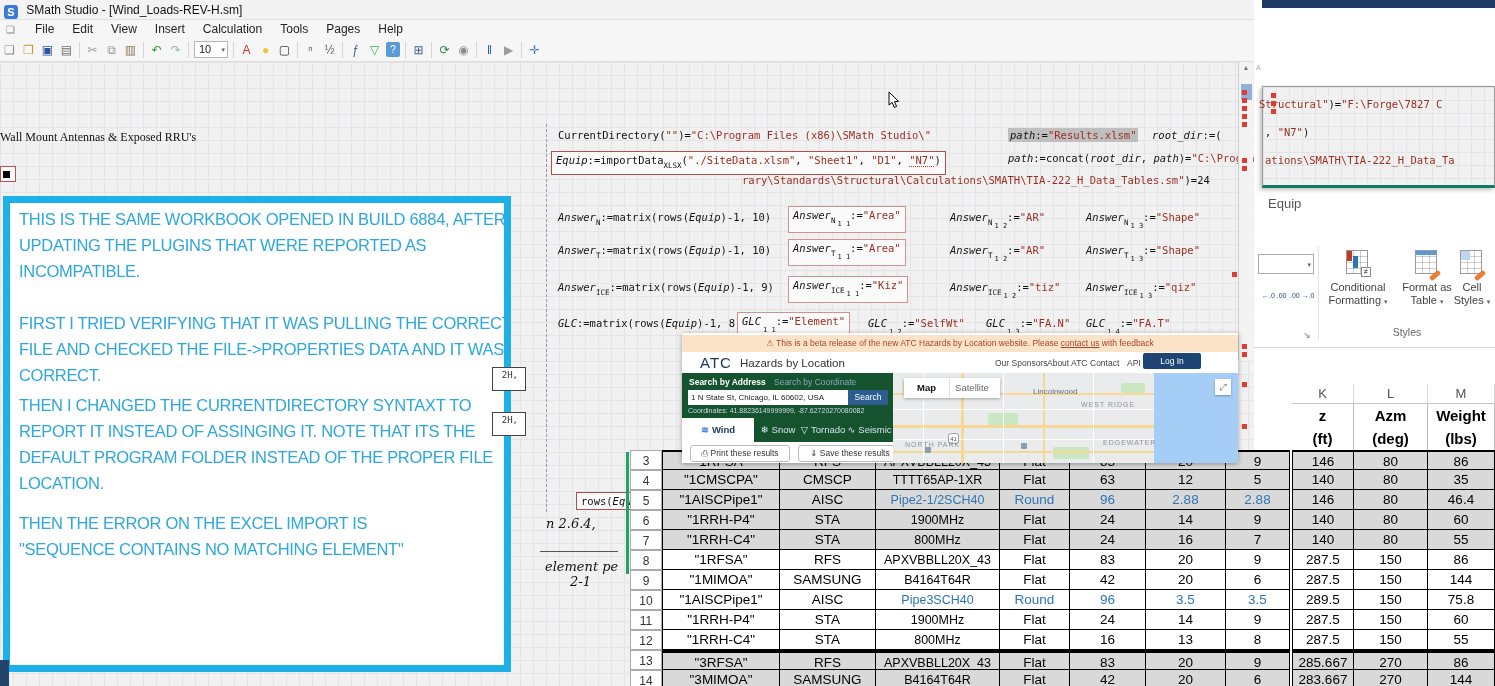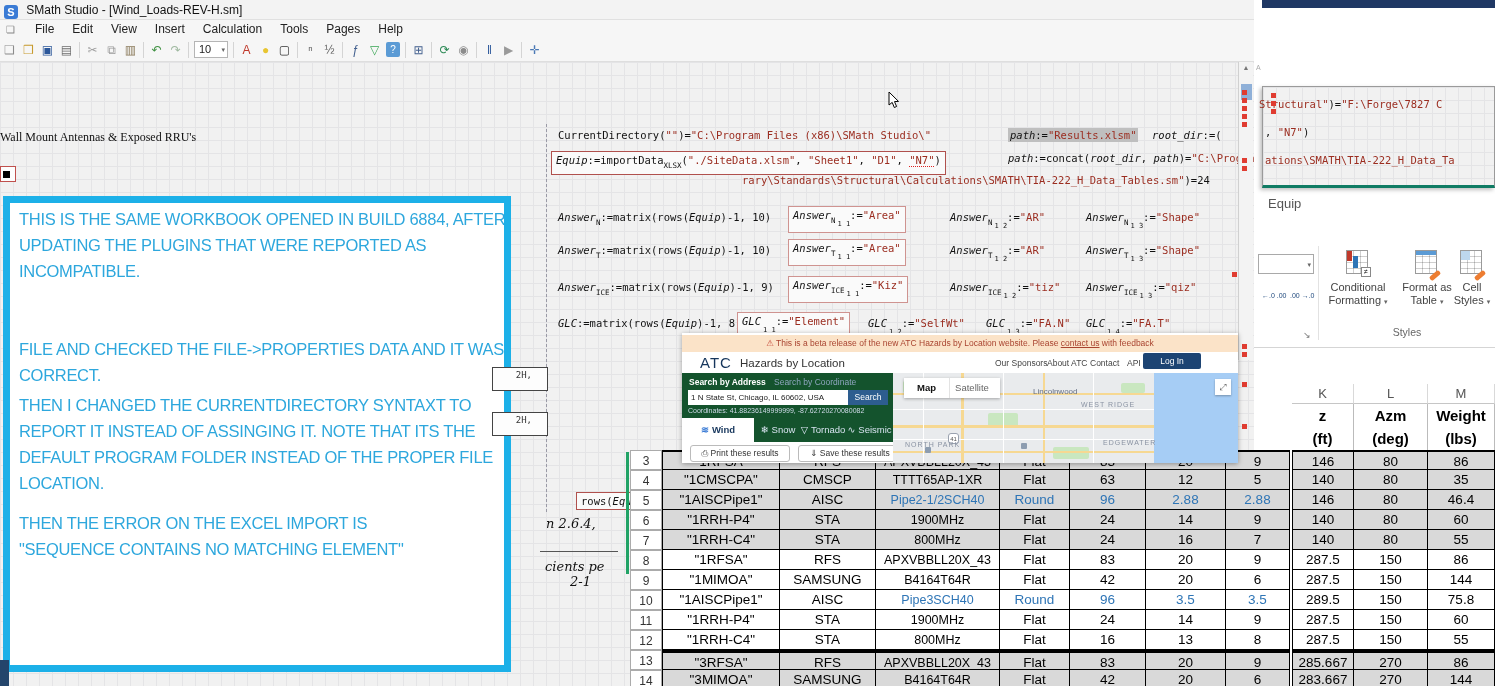--- a/index.html
+++ b/index.html
@@ -50,23 +50,23 @@
   .wallhead { position:absolute; left:0; top:68px; font-family:Liberation Serif, serif;
               font-size:12px; color:#111; white-space:nowrap; }
   .minired { position:absolute; left:0; top:104px; width:16px; height:16px; border:1px solid #c0504d; background:#fdfdfd; }
   .minired b { position:absolute; left:2px; top:4px; width:7px; height:7px; background:#000; }
 
   .annbox { position:absolute; left:3px; top:134px; width:508px; height:476px;
             border:7px solid #1cb0e8; background:#fff; z-index:6; }
   .annline { position:absolute; left:9px; white-space:nowrap; font-size:16.5px; letter-spacing:-0.3px;
              color:#2da7dd; }
 
-  .hbox { position:absolute; width:56px; height:24px; border:1px solid #444; background:#fdfdfd;
+  .hbox { position:absolute; width:34px; height:24px; border:1px solid #444; background:#fdfdfd;
           font-family:"DejaVu Sans Mono",monospace; font-size:9px; color:#333; text-align:right;
-          padding:2px 15px 0 0; z-index:7; }
+          padding:2px 7px 0 0; z-index:7; }
   .dashline { position:absolute; left:546px; top:62px; height:388px; border-left:1px dashed #9a9aa6; }
   .hrfrag { position:absolute; left:540px; top:489px; width:78px; height:1px; background:#555; }
 
   .tooltip { position:absolute; left:552px; top:112px; width:186px; background:#ffffe1;
              border:1px solid #ababab; font-size:9px; color:#222; padding:2px 4px; z-index:9; }
 
   .sbar { position:absolute; left:1238px; top:62px; width:15px; height:298px; background:#f3f3f3;
           border-left:1px solid #d0d0d0; z-index:10; }
   .sbar .arr { display:block; text-align:center; font-size:7px; color:#777; padding-top:2px; }
   .sthumb { position:absolute; left:2px; top:22px; width:11px; height:16px; background:#8fb0d8; }
@@ -176,20 +176,21 @@
   <div class="canvas" id="canvas">
     <div class="wallhead">Wall Mount Antennas &amp; Exposed RRU's</div>
     <div class="minired">
           <b></b>
         </div>
 
     <div class="annbox" id="annbox">
           <div class="annline" style="top: 7px;">THIS IS THE SAME WORKBOOK OPENED IN BUILD 6884, AFTER</div>
           <div class="annline" style="top: 33px;">UPDATING THE PLUGINS THAT WERE REPORTED AS</div>
           <div class="annline" style="top: 59px;">INCOMPATIBLE.</div>
+          <div class="annline" style="top: 111px;">FIRST I TRIED VERIFYING THAT IT WAS PULLING THE CORRECT</div>
           <div class="annline" style="top: 137px;">FILE AND CHECKED THE FILE-&gt;PROPERTIES DATA AND IT WAS</div>
           <div class="annline" style="top: 163px;">CORRECT.</div>
           <div class="annline" style="top: 193px;">THEN I CHANGED THE CURRENTDIRECTORY SYNTAXT TO</div>
           <div class="annline" style="top: 219px;">REPORT IT INSTEAD OF ASSINGING IT. NOTE THAT ITS THE</div>
           <div class="annline" style="top: 245px;">DEFAULT PROGRAM FOLDER INSTEAD OF THE PROPER FILE</div>
           <div class="annline" style="top: 271px;">LOCATION.</div>
           <div class="annline" style="top: 311px;">THEN THE ERROR ON THE EXCEL IMPORT IS</div>
           <div class="annline" style="top: 337px;">"SEQUENCE CONTAINS NO MATCHING ELEMENT"</div>
         </div>
 
@@ -217,21 +218,21 @@
           <div class="fline fbox-def" style="left: 788px; top: 214px;"><span class="fk fi">Answer</span><span class="fs">ICE</span><span class="fx2">1 1</span><span class="fk">:=</span><span class="fr">"Kiz"</span></div>
           <div class="fline" style="left: 950px; top: 218px;"><span class="fk fi">Answer</span><span class="fs">ICE</span><span class="fx2">1 2</span><span class="fk">:=</span><span class="fr">"tiz"</span></div>
           <div class="fline" style="left: 1086px; top: 218px;"><span class="fk fi">Answer</span><span class="fs">ICE</span><span class="fx2">1 3</span><span class="fk">:=</span><span class="fr">"qiz"</span></div>
           <div class="fline" style="left: 558px; top: 254px;"><span class="fk fi">GLC</span><span class="fk">:=matrix(rows(</span><span class="fk fi">Equip</span><span class="fk">)-1, 8)</span></div>
           <div class="fline fbox-def" style="left: 737px; top: 250px;"><span class="fk fi">GLC</span><span class="fx2">1 1</span><span class="fk">:=</span><span class="fr">"Element"</span></div>
           <div class="fline" style="left: 868px; top: 254px;"><span class="fk fi">GLC</span><span class="fx2">1 2</span><span class="fk">:=</span><span class="fr">"SelfWt"</span></div>
           <div class="fline" style="left: 986px; top: 254px;"><span class="fk fi">GLC</span><span class="fx2">1 3</span><span class="fk">:=</span><span class="fr">"FA.N"</span></div>
           <div class="fline" style="left: 1086px; top: 254px;"><span class="fk fi">GLC</span><span class="fx2">1 4</span><span class="fk">:=</span><span class="fr">"FA.T"</span></div>
           <div class="fline fbox-err" style="left: 576px; top: 430px;"><span class="fk">rows(</span><span class="fk fi">Equip</span><span class="fk">)=</span><span class="fblk">▪</span></div>
           <div class="fline fserif" style="left: 546px; top: 455px;"><span class="fk">n 2.6.4,</span></div>
-          <div class="fline fserif" style="left: 545px; top: 498px;"><span class="fk">cients pe</span></div>
+          <div class="fline fserif" style="left: 545px; top: 498px;"><span class="fk">element pe</span></div>
           <div class="fline fserif" style="left: 570px; top: 513px;"><span class="fk">2-1</span></div>
           <div class="fline fsm" style="left: 33px; top: 592px;"><span class="fk">ANT</span></div>
         </div>
 
 
     <div class="lstrip"></div>
   </div>
 
   <div class="sbar">
     <span class="arr">▲</span>

